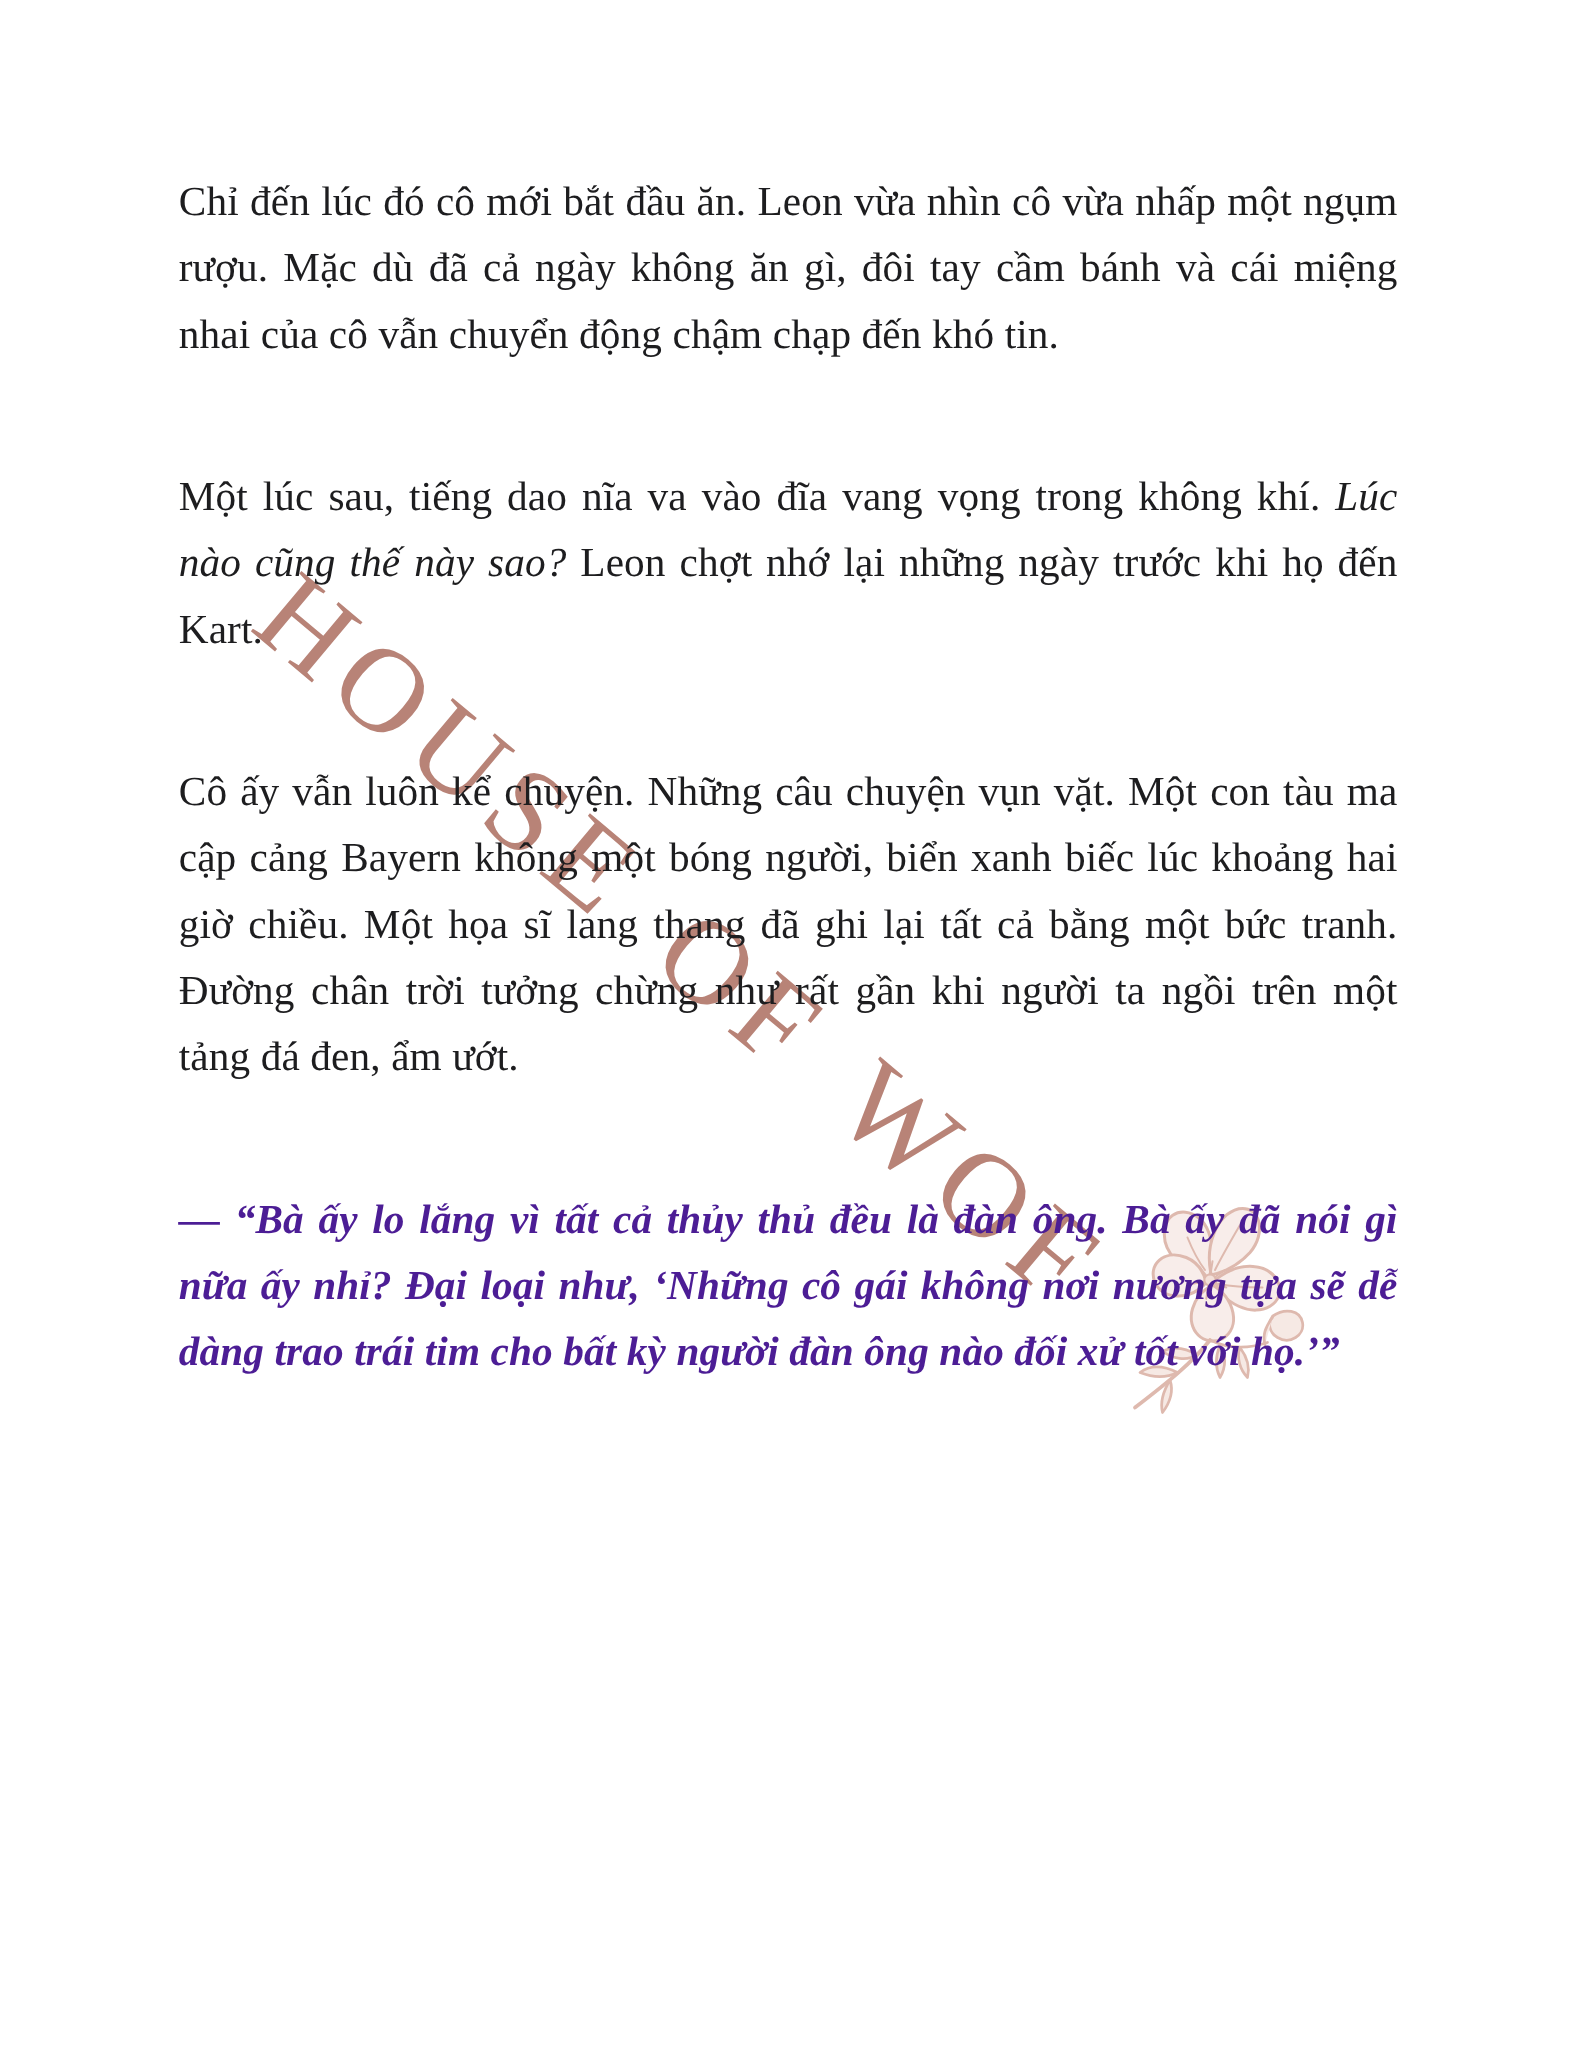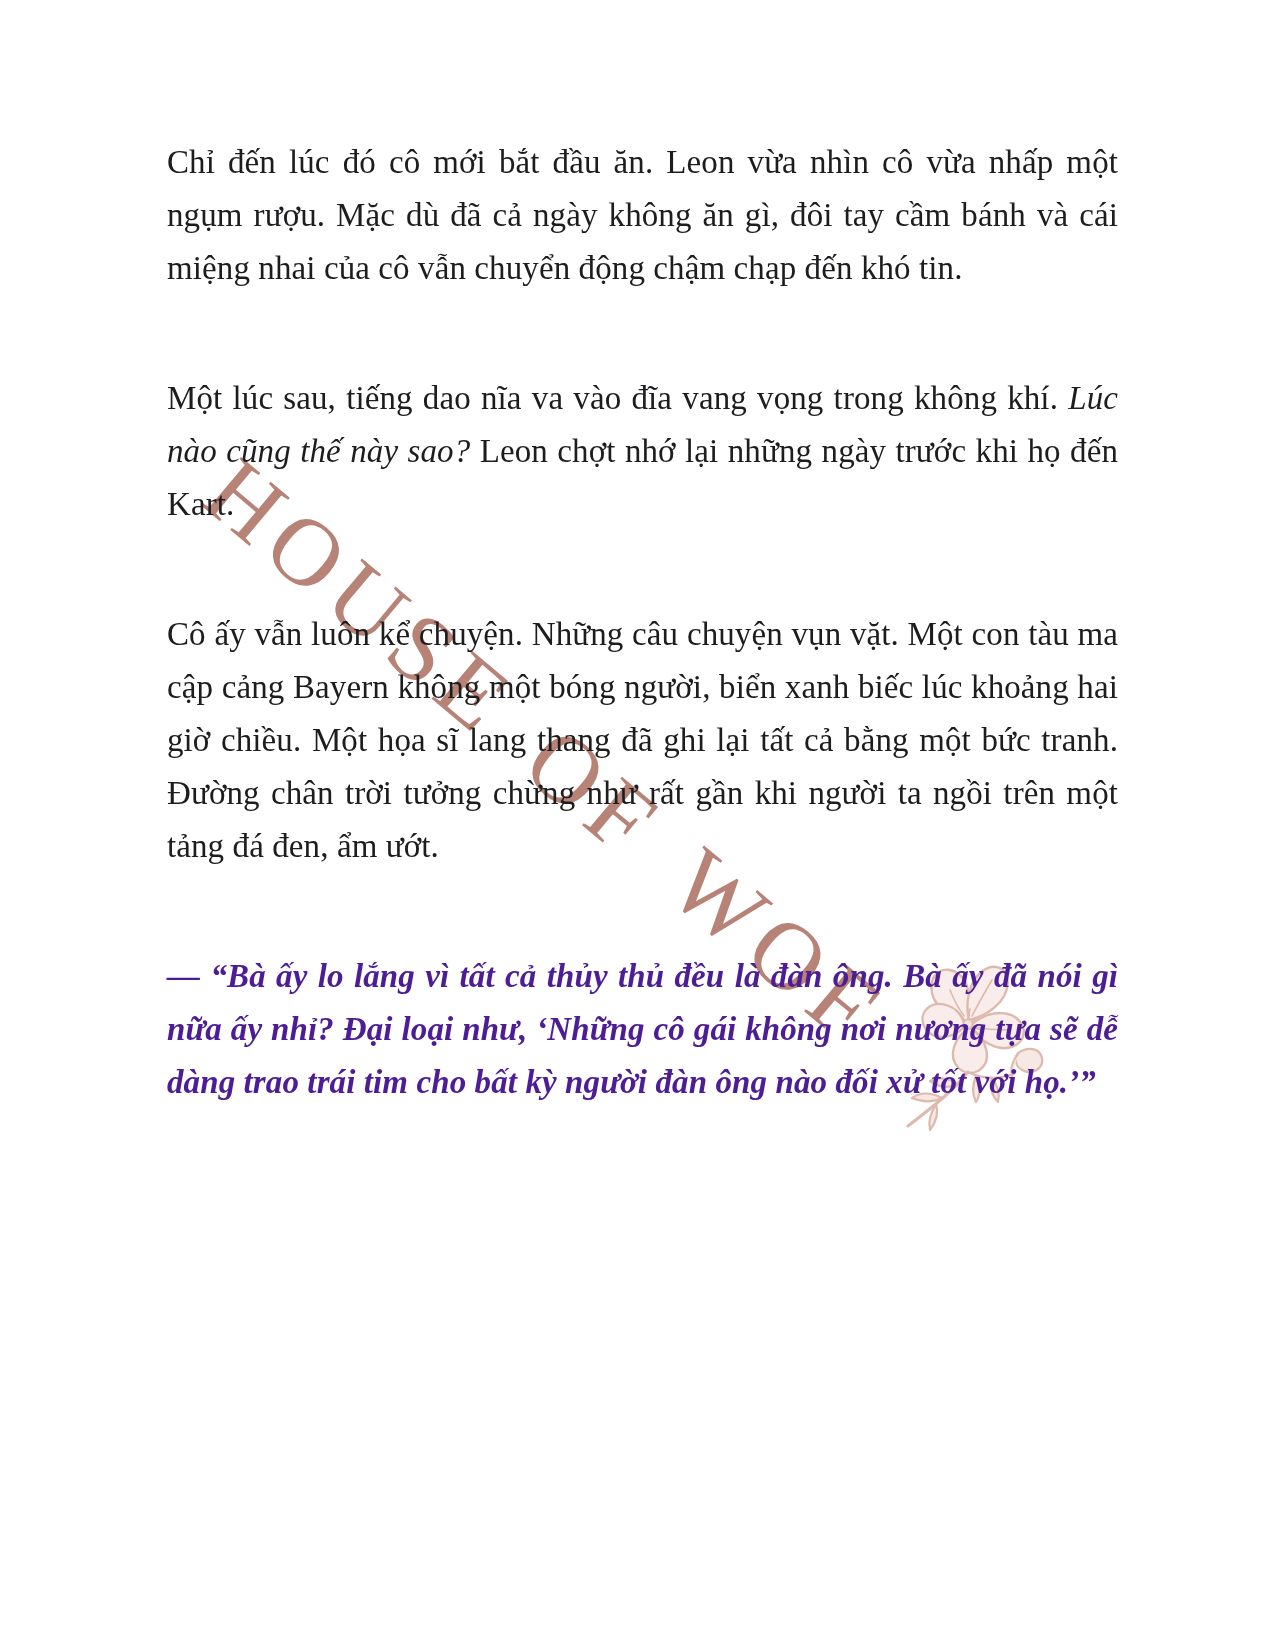--- a/index.html
+++ b/index.html
@@ -44,21 +44,20 @@
     top: 950px;
     width: 205px;
     height: 198px;
     opacity: 0.9;
   }
   
   .content {
     position: relative;
     z-index: 2;
     padding: 136px 157px 0 143px;
-    margin-left: 24px;
   }
   .content p {
     margin: 0 0 77px 0;
     font-size: 33px;
     line-height: 53px;
     text-align: justify;
     color: #1d1d1f;
     letter-spacing: 0.1px;
   }
   .content p em {

